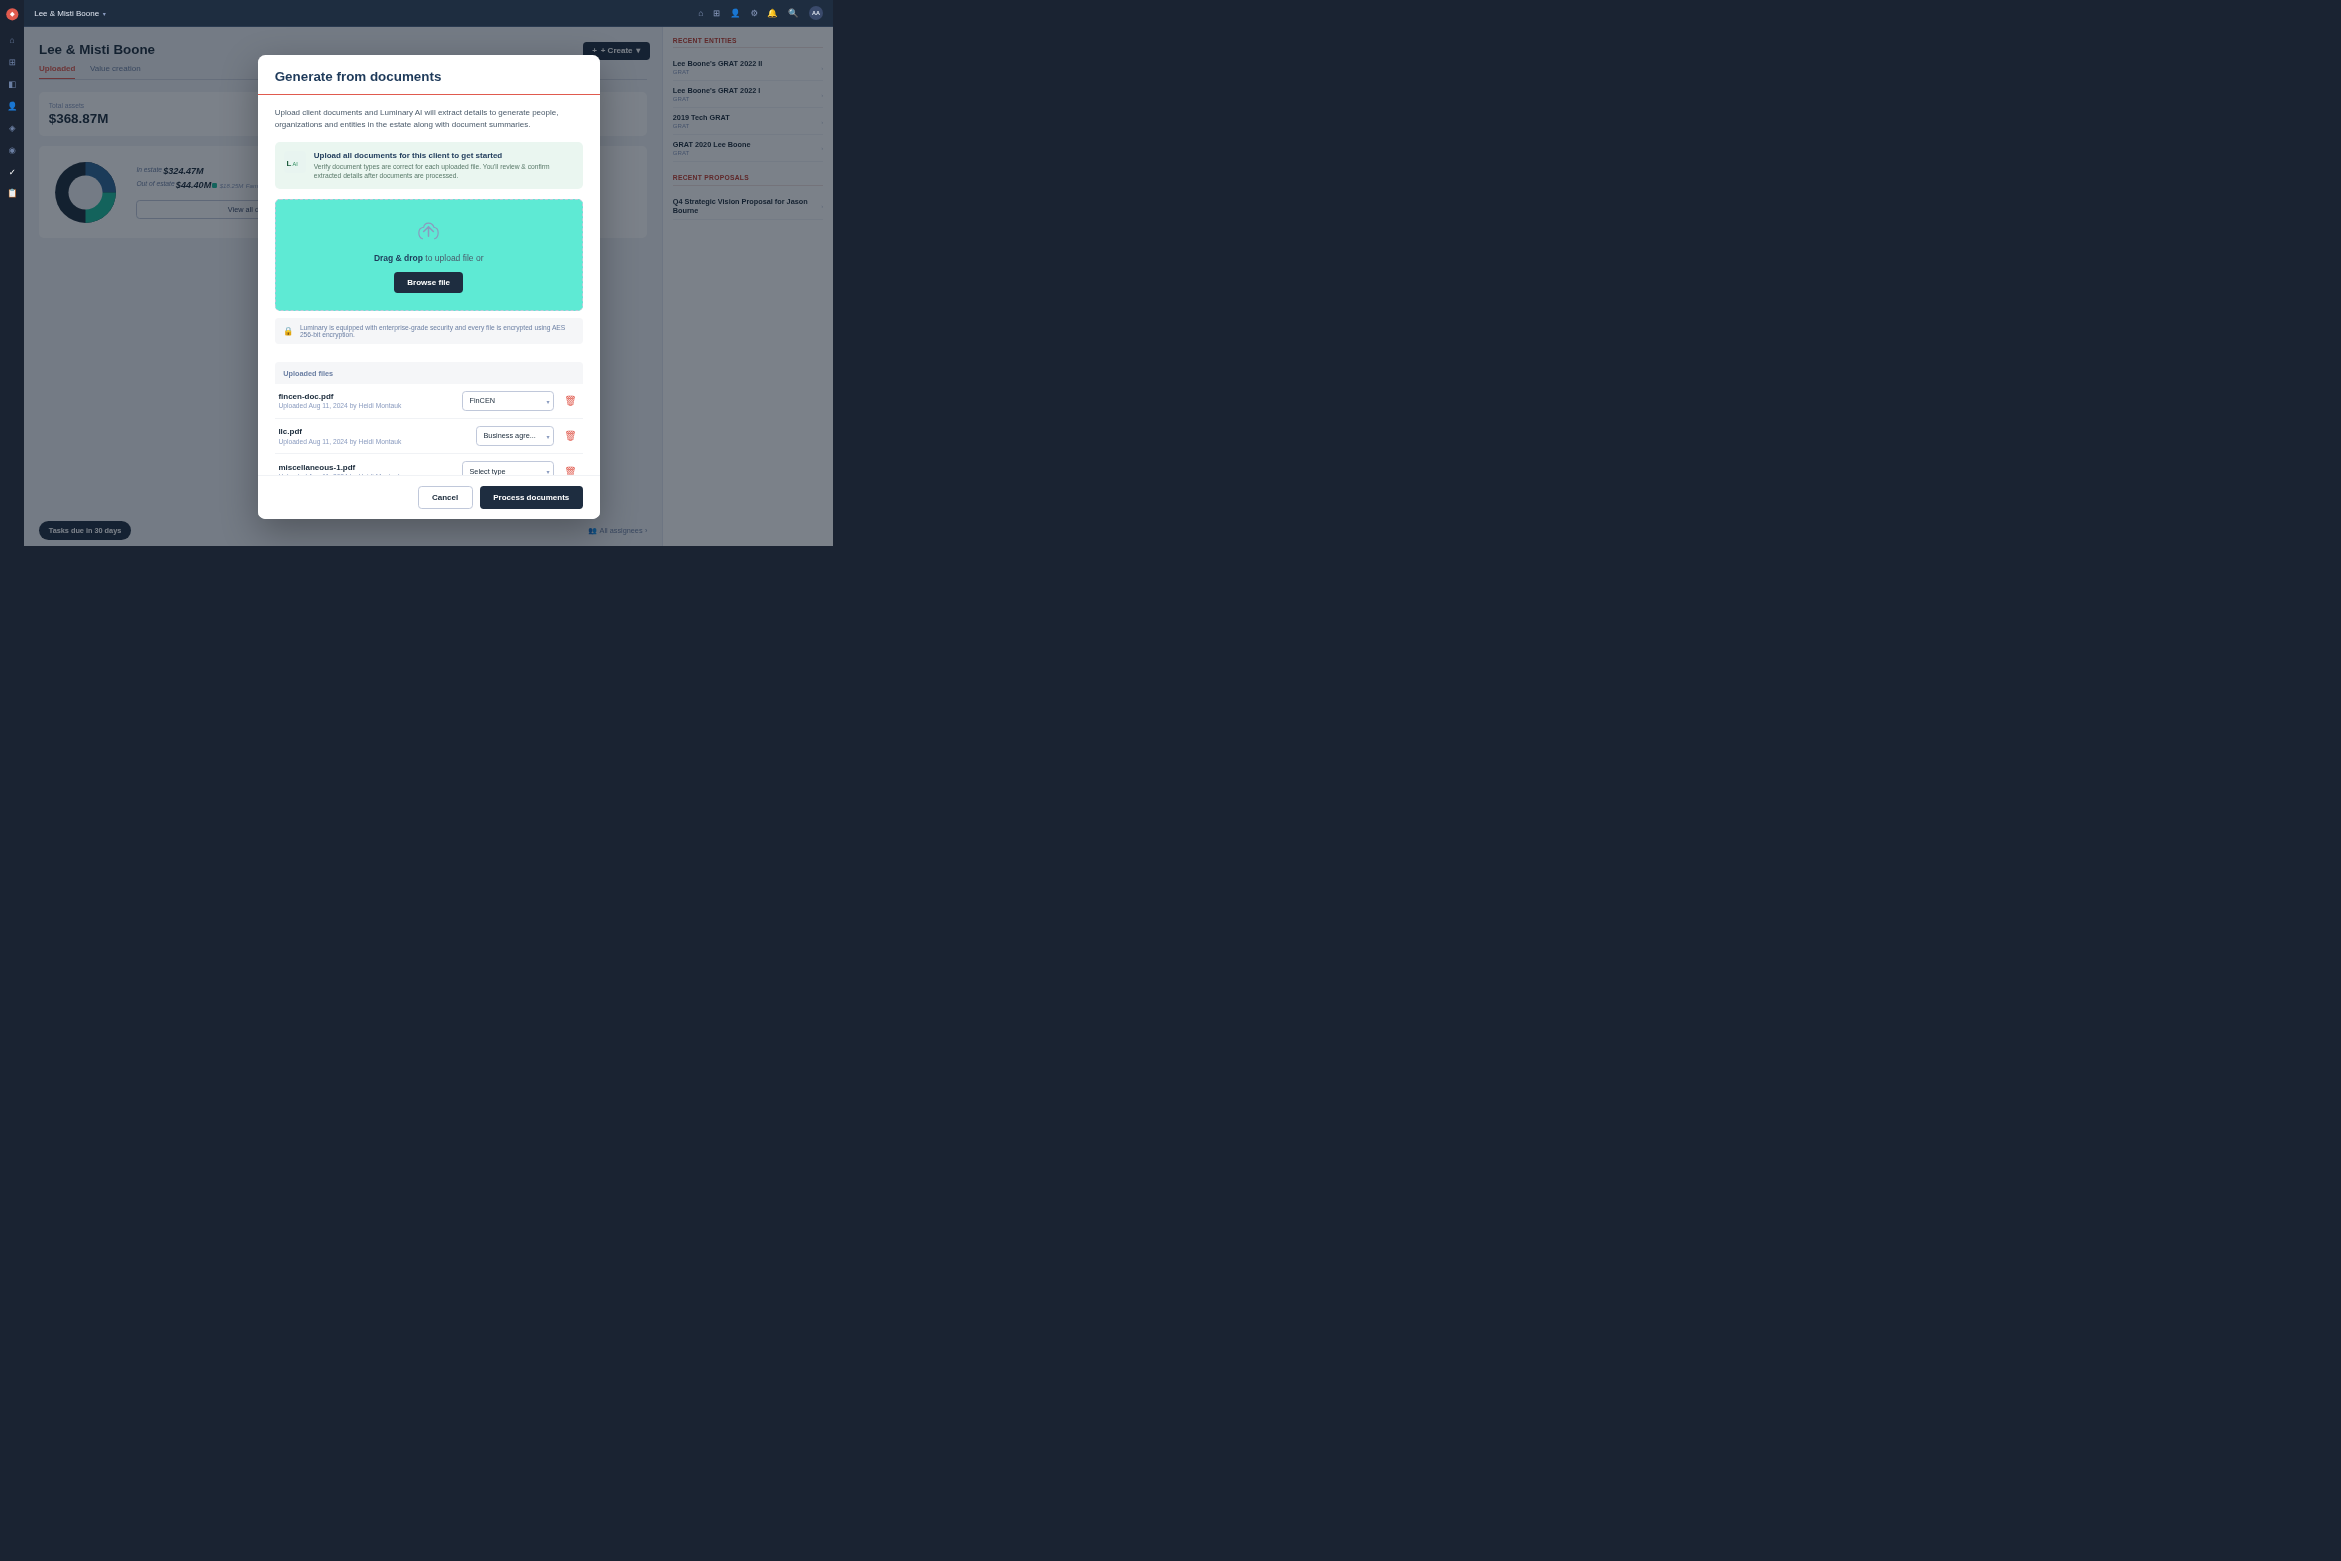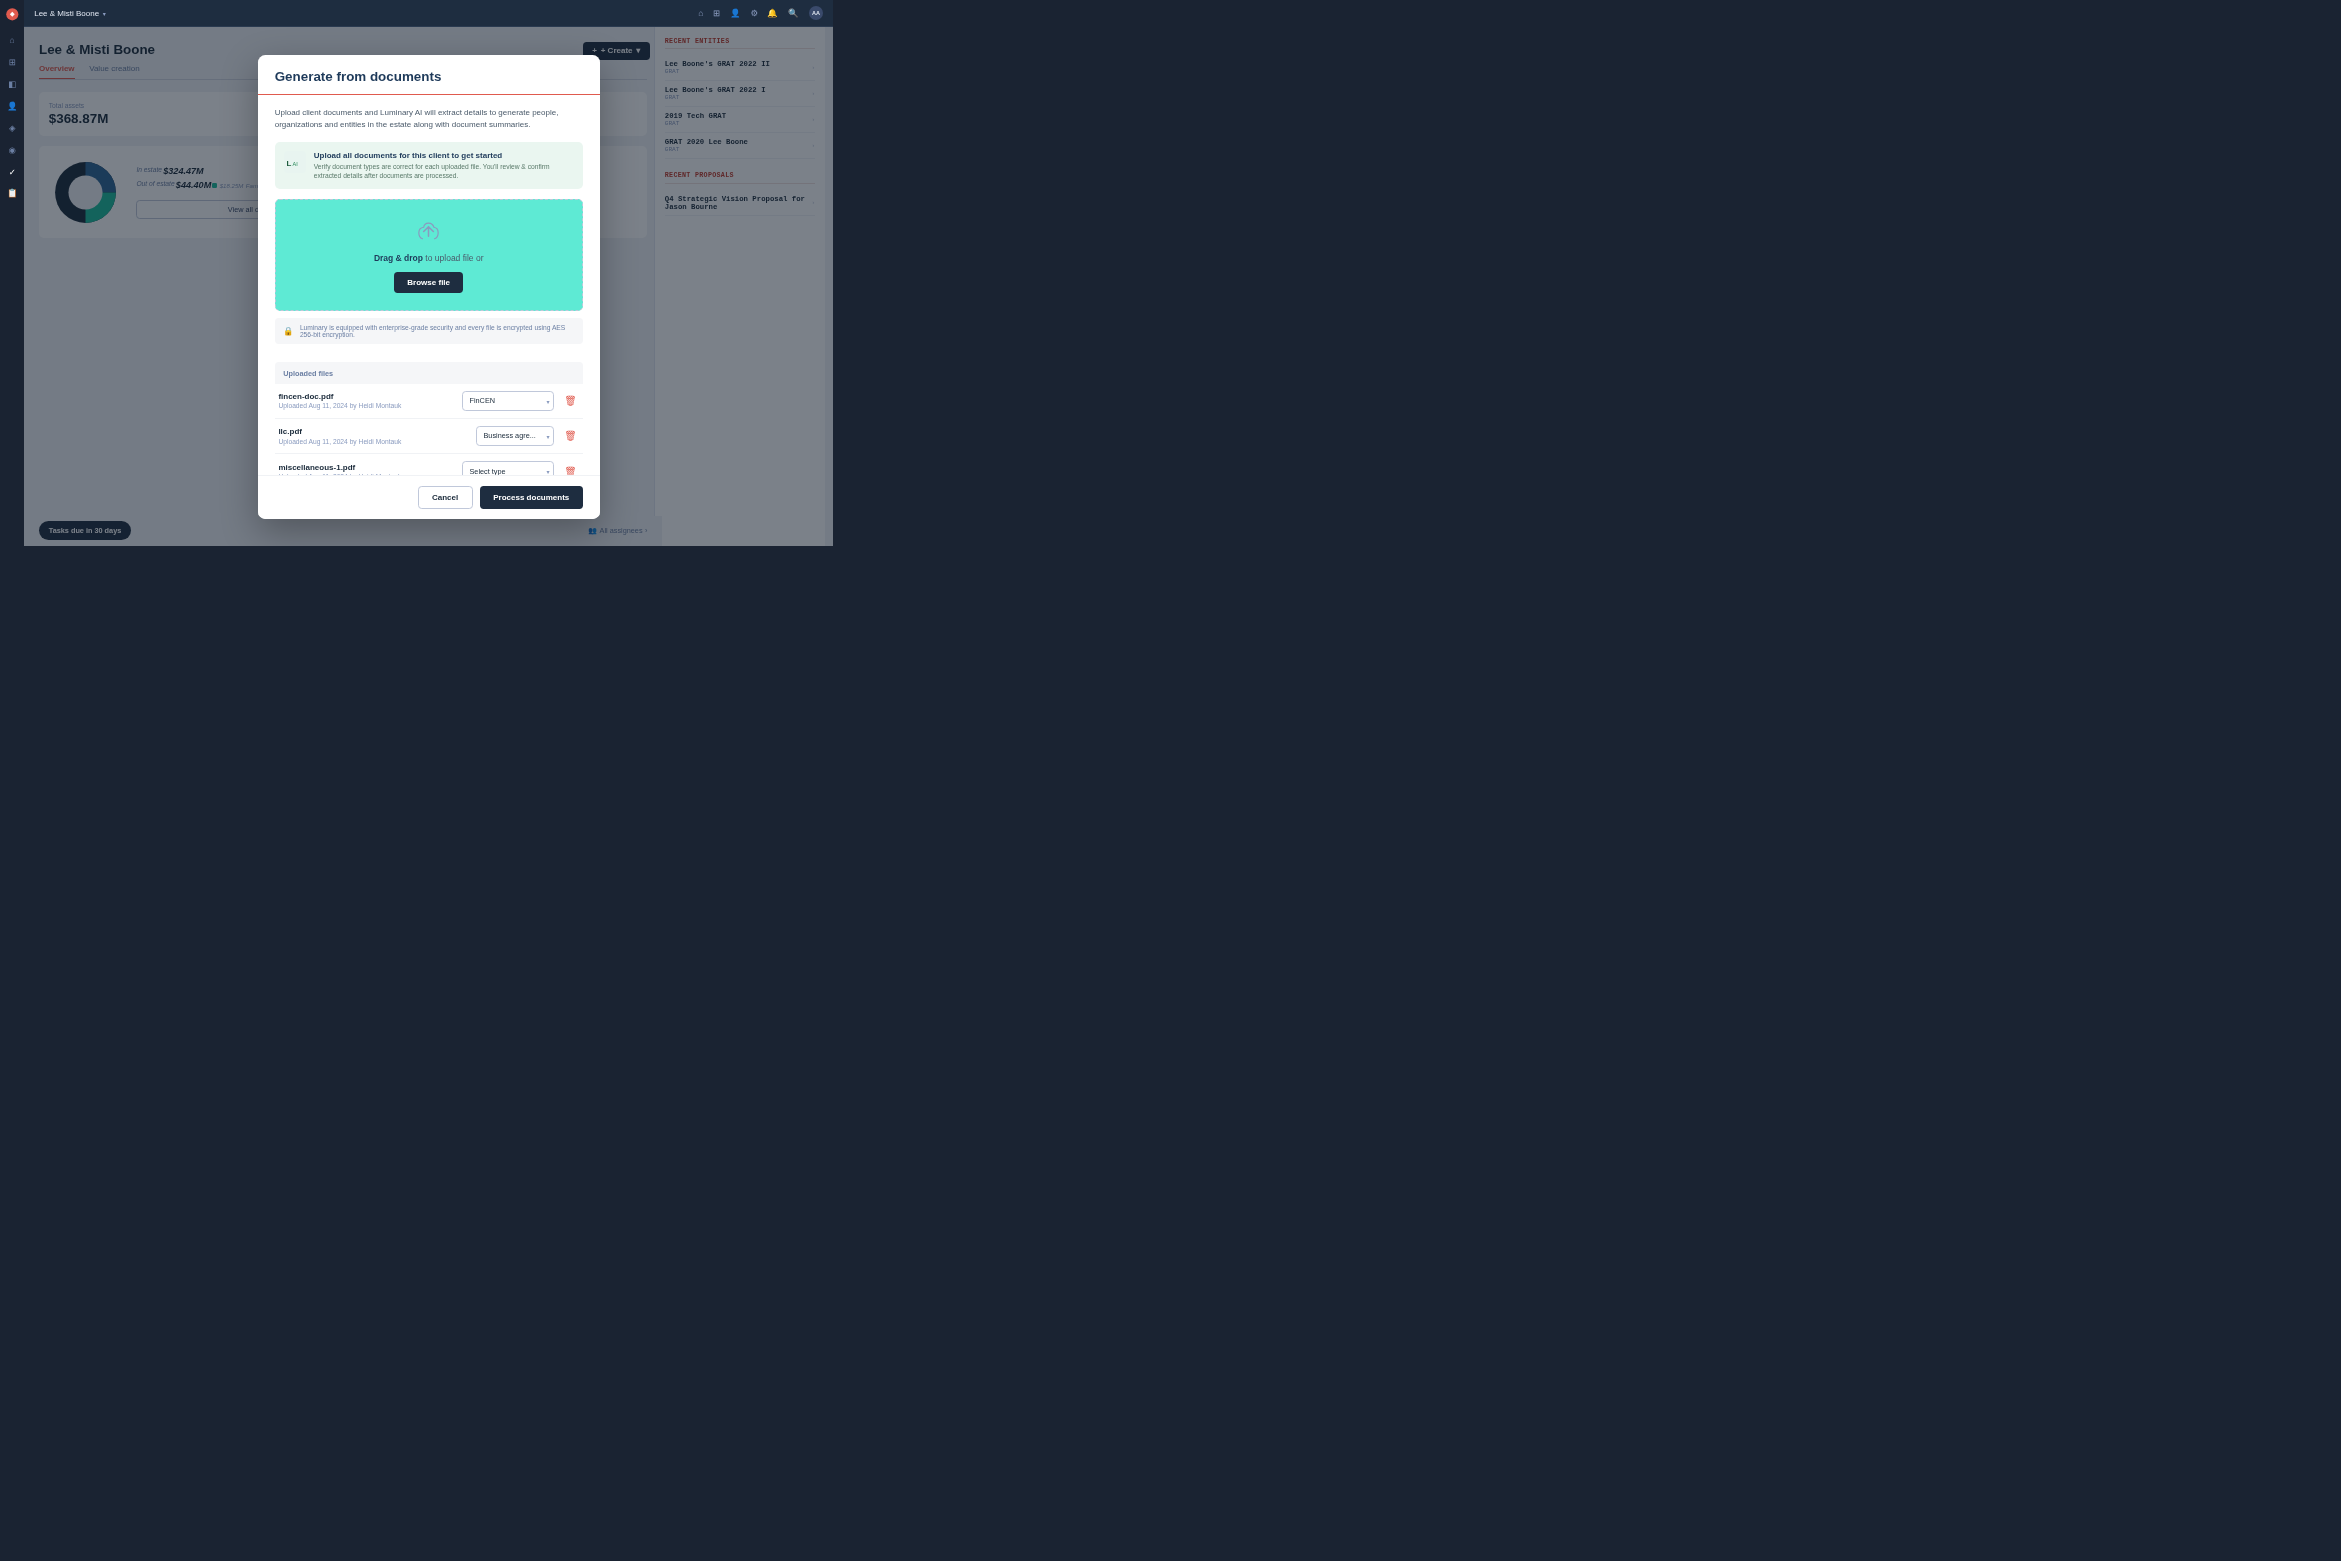--- a/index.html
+++ b/index.html
@@ -192,28 +192,27 @@
       font-weight: 600;
       cursor: pointer;
       display: flex;
       align-items: center;
       gap: 3.7px;
     }
 
     
     .right-panel {
       position: absolute;
-      right: 8px; top: 0;
+      right: 0; top: 0;
       width: 171px;
       height: 100%;
       background: #fff;
       padding: 9.8px;
       border-left: 0.6px solid #e0e5ef;
       overflow-y: auto;
-      font-family: Liberation Mono, monospace;
     }
     .panel-section-title {
       font-size: 6.7px;
       font-weight: 700;
       color: #c0392b;
       text-transform: uppercase;
       letter-spacing: 0.3px;
       margin-bottom: 6.1px;
       padding-bottom: 3.7px;
       border-bottom: 0.6px solid #f0e0de;
@@ -516,21 +515,21 @@
     <span>🔍</span>
     <div class="topbar-avatar">AA</div>
   </div>
 </div>
 
 <div class="main-bg">
 
   <div class="page-content">
     <h1 class="page-title">Lee &amp; Misti Boone</h1>
     <div class="page-tabs">
-      <div class="page-tab active">Overview</div>
+      <div class="page-tab active">Uploaded</div>
       <div class="page-tab">Value creation</div>
     </div>
 
     <div class="cards-row">
       <div class="stat-card">
         <div class="stat-label">Total assets</div>
         <div class="stat-value">$368.87M</div>
       </div>
     </div>
 

